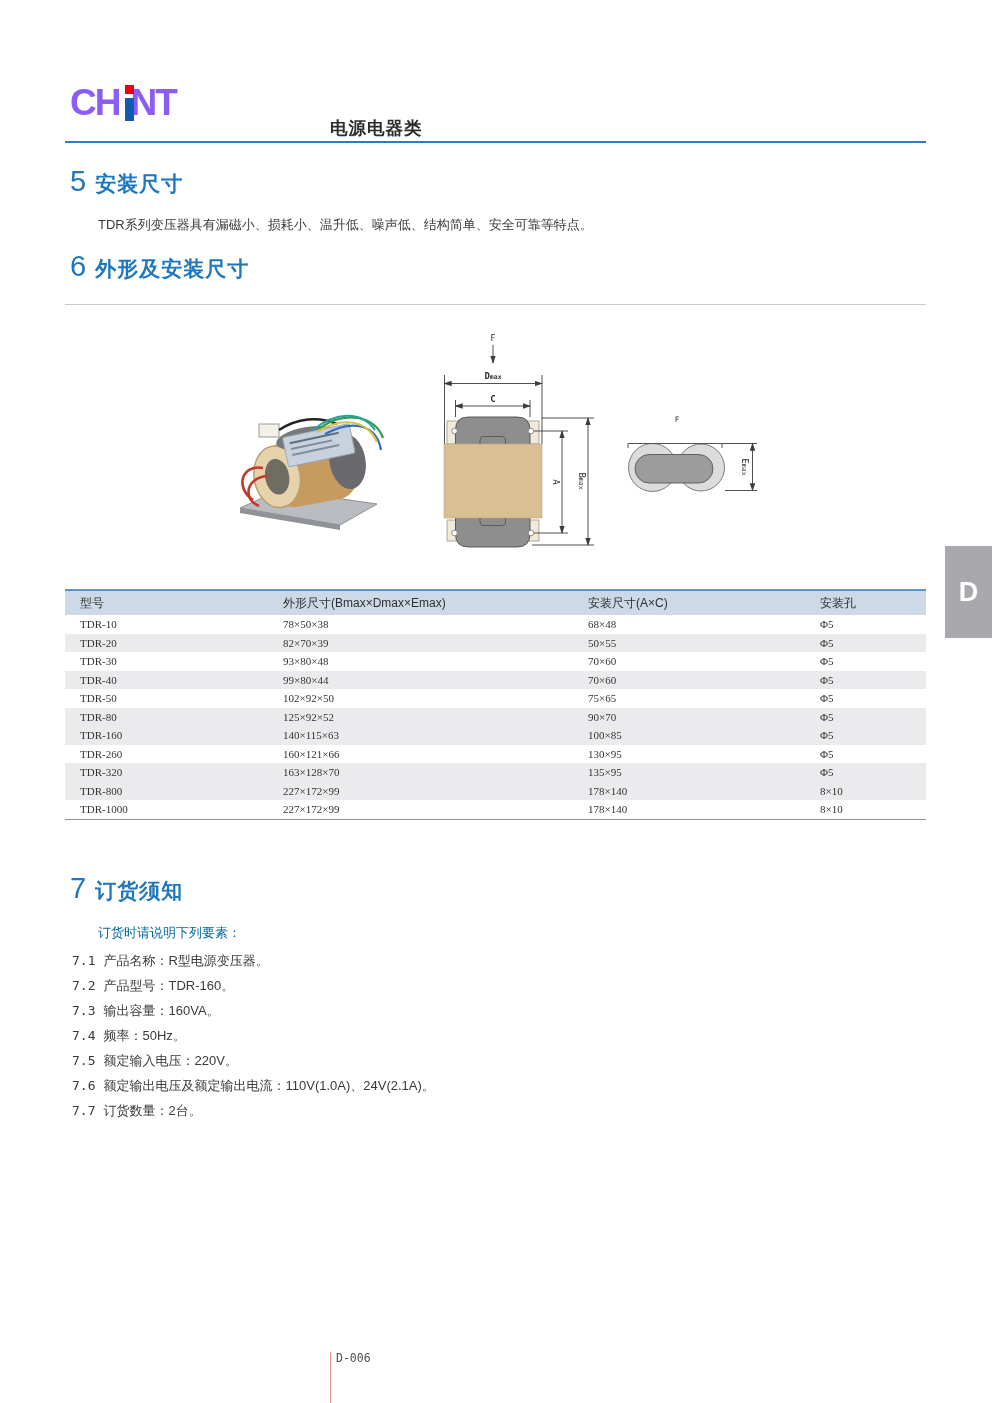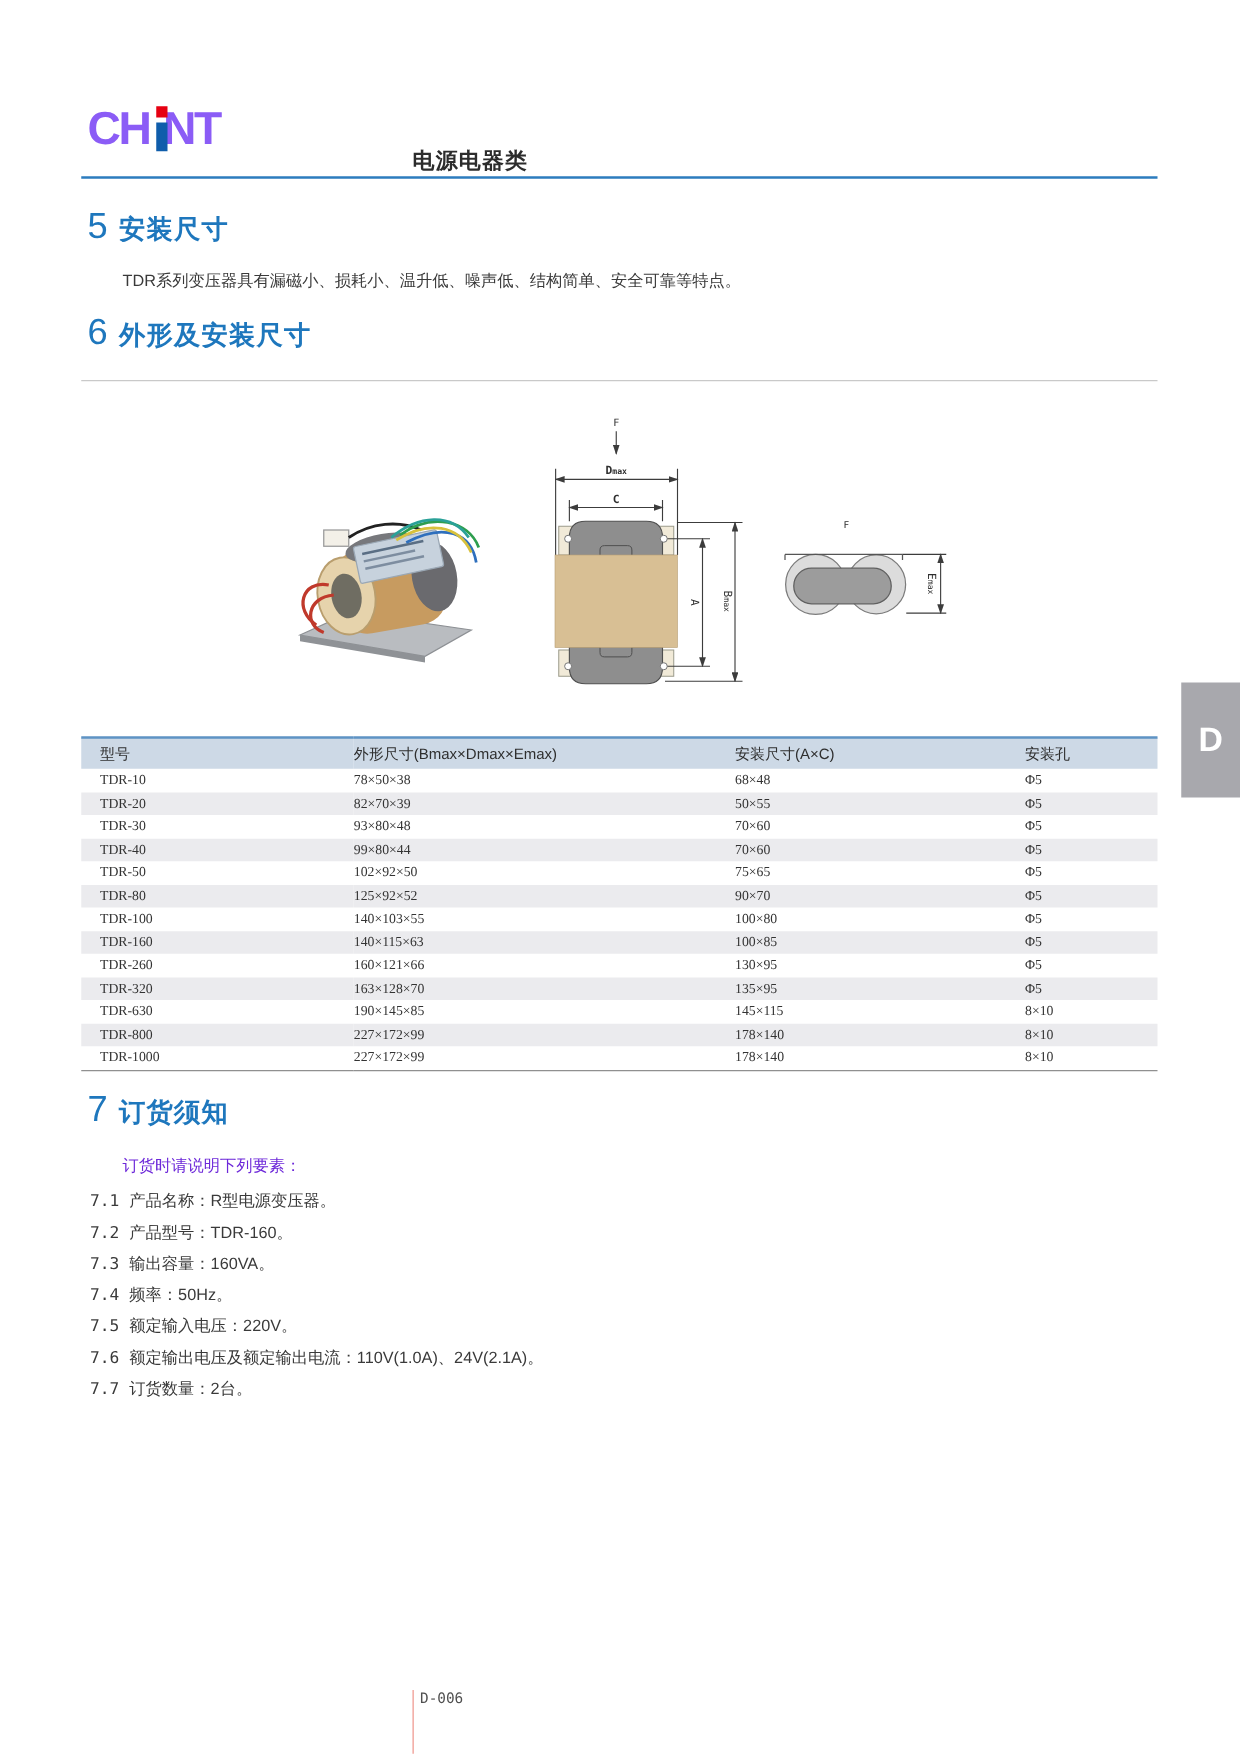--- a/index.html
+++ b/index.html
@@ -40,21 +40,21 @@
   table.spec col.c1{width:218px;} table.spec col.c2{width:305px;}
   table.spec col.c3{width:232px;} table.spec col.c4{width:106px;}
   table.spec th{background:#cdd9e6;border-top:2px solid #5e93c4;height:24px;
                 text-align:left;font-weight:normal;font-size:12px;color:#2f2f2f;padding:0;}
   table.spec td{height:18.5px;padding:0;font-family:Liberation Serif, serif;}
   table.spec th:first-child,table.spec td:first-child{padding-left:15px;margin-top:28px;}
   table.spec tr.alt{background:#ebebee;}
   table.spec tbody tr:last-child td{border-bottom:1px solid #909090;}
 
   
-  .order-intro{left:98px;top:924px;font-size:13px;color:#6d28d9;}
+  .order-intro{left:98px;top:924px;font-size:13px;color:#0369a1;}
   .order-list{left:72px;top:948px;width:840px;}
   .order-item{height:25px;line-height:25px;font-size:13px;color:#3a3a3a;}
   .order-item .no{font-family:"DejaVu Sans Mono","Liberation Mono",monospace;margin-right:8px;}
 
   
   .side-tab{left:945px;top:546px;width:47px;height:92px;background:#a8a8ad;
             display:flex;align-items:center;justify-content:center;
             color:#ffffff;font-size:27px;font-weight:bold;}
   .footer-line{left:330px;top:1352px;width:1px;height:51px;background:#f0988f;}
   .footer-text{left:336px;top:1351px;font-size:11.5px;color:#4f4f4f;
@@ -232,49 +232,37 @@
         <td>102×92×50</td>
         <td>75×65</td>
         <td>Φ5</td>
       </tr>
       <tr class="alt">
         <td>TDR-80</td>
         <td>125×92×52</td>
         <td>90×70</td>
         <td>Φ5</td>
       </tr>
-      <tr>
-        <td>TDR-100</td>
-        <td>140×103×55</td>
-        <td>100×80</td>
-        <td>Φ5</td>
-      </tr>
       <tr class="alt">
         <td>TDR-160</td>
         <td>140×115×63</td>
         <td>100×85</td>
         <td>Φ5</td>
       </tr>
       <tr>
         <td>TDR-260</td>
         <td>160×121×66</td>
         <td>130×95</td>
         <td>Φ5</td>
       </tr>
       <tr class="alt">
         <td>TDR-320</td>
         <td>163×128×70</td>
         <td>135×95</td>
         <td>Φ5</td>
-      </tr>
-      <tr>
-        <td>TDR-630</td>
-        <td>190×145×85</td>
-        <td>145×115</td>
-        <td>8×10</td>
       </tr>
       <tr class="alt">
         <td>TDR-800</td>
         <td>227×172×99</td>
         <td>178×140</td>
         <td>8×10</td>
       </tr>
       <tr>
         <td>TDR-1000</td>
         <td>227×172×99</td>

